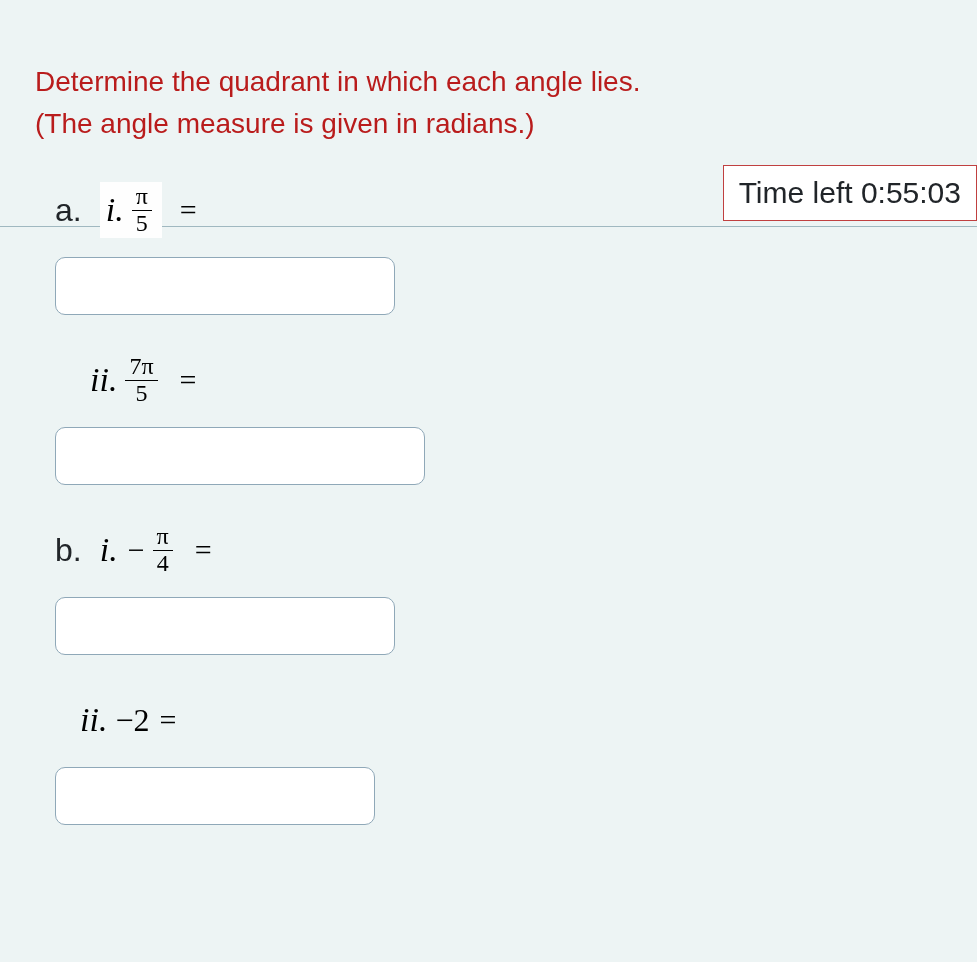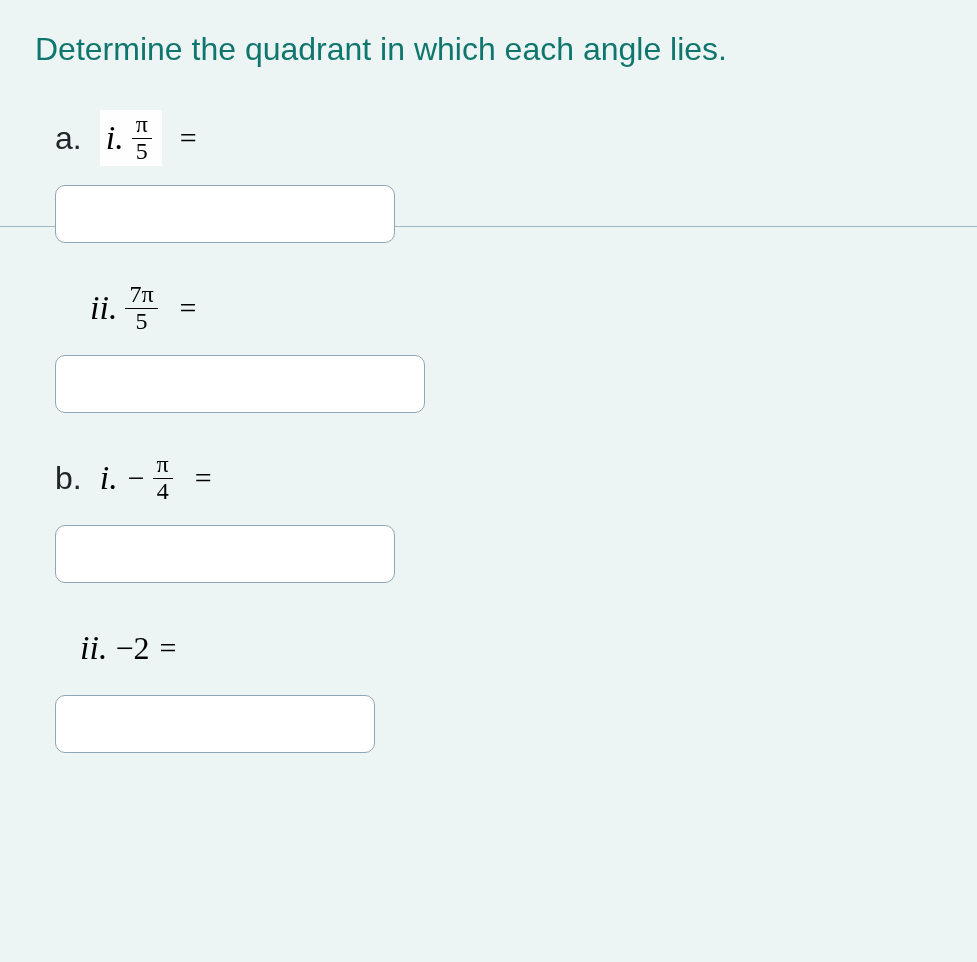--- a/index.html
+++ b/index.html
@@ -8,24 +8,25 @@
     background: #edf4f4;
     width: 977px;
     height: 962px;
     position: relative;
     overflow: hidden;
   }
   .container {
     padding: 25px 35px;
   }
   .instructions {
-    font-size: 32px;
-    color: #0f766e;
+    font-size: 28px;
+    color: #b91c1c;
     line-height: 1.5;
     margin-bottom: 30px;
+    margin-top: 36px;
   }
   .timer-box {
     position: absolute;
     top: 165px;
     right: 0;
     border: 1px solid #c04040;
     background: #fff;
     padding: 10px 15px;
     font-size: 30px;
     color: #212529;
@@ -121,24 +122,28 @@
     padding: 2px 6px;
   }
 </style>
 </head>
 <body>
 
 <div class="container">
 
   <div class="instructions">
     <span>Determine the quadrant in which each angle lies.</span><br>
+    <span>(The angle measure is given in radians.)</span>
   </div>
 
   <div class="hr-line"></div>
 
+  <div class="timer-box">
+    <span>Time left 0:55:03</span>
+  </div>
 
   <div class="question-block">
     <div class="label-row">
       <span class="part-letter">a.</span>
       <span class="highlight-a">
         <span class="roman">i.</span>
         <span class="frac-wrap">
           <span class="frac-num">π</span>
           <span class="frac-den">5</span>
         </span>

